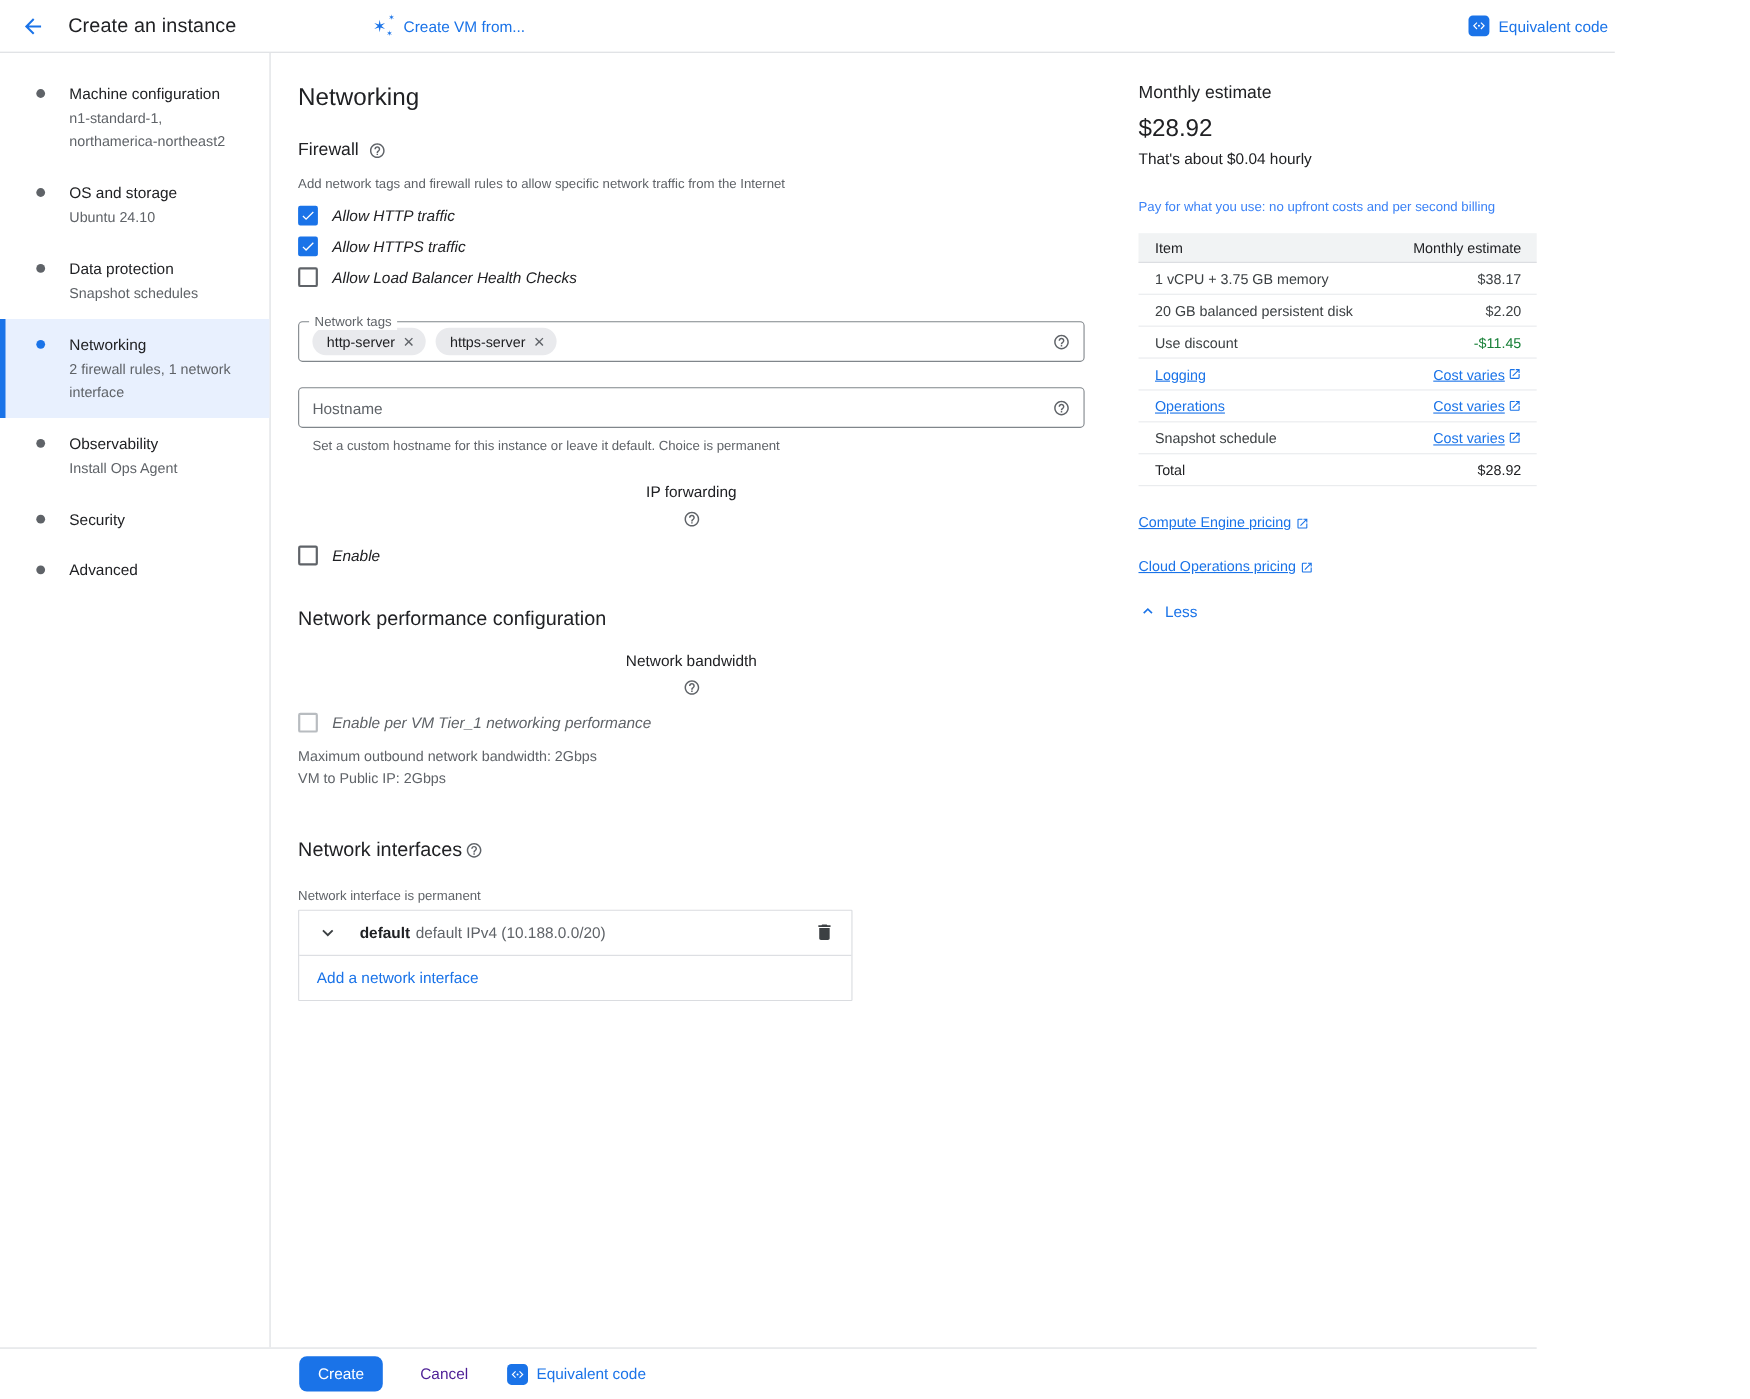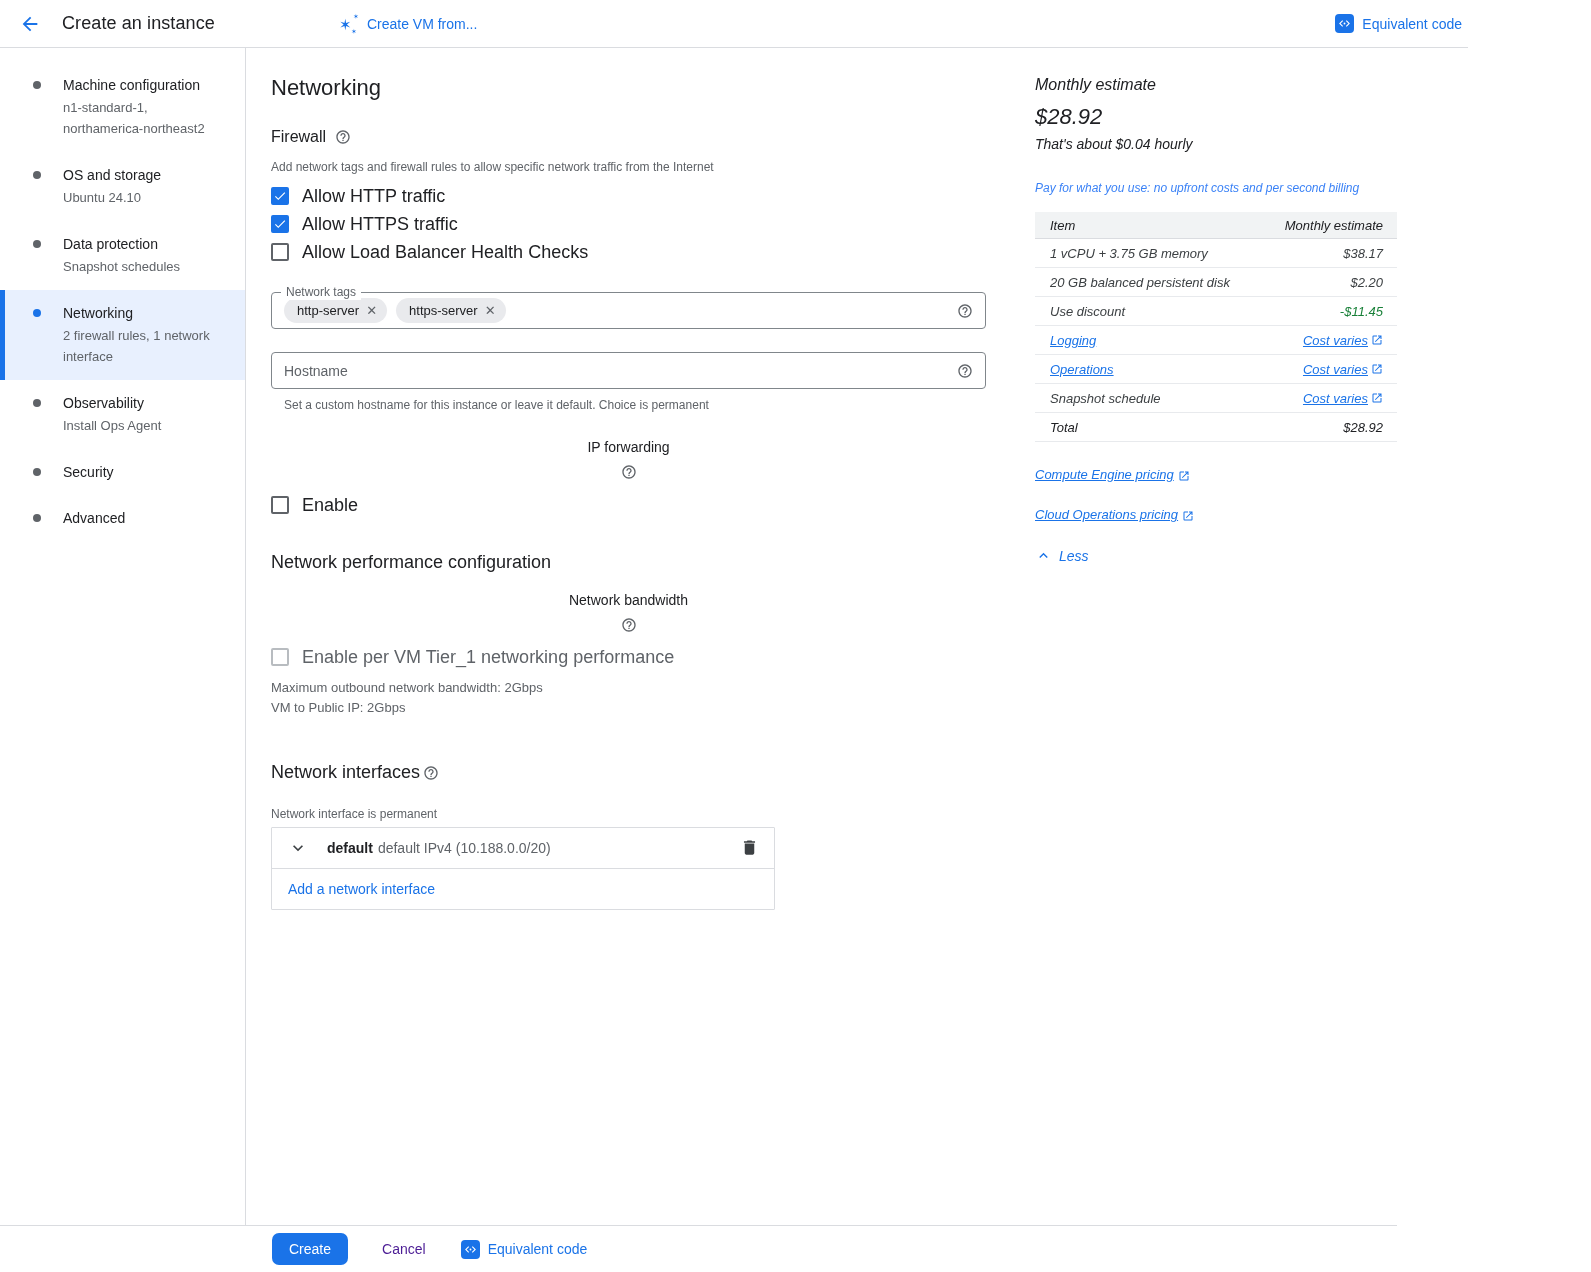--- a/index.html
+++ b/index.html
@@ -48,21 +48,21 @@
   .desc { font-size:12px; color:#5f6368; margin-top:13px; line-height:16px; }
 
   .cb-row { display:flex; align-items:center; gap:13px; margin-top:10px; height:18px; cursor:pointer; }
   .cb { width:18px; height:18px; border:2px solid #5f6368; border-radius:2px; background:#fff;
     display:flex; align-items:center; justify-content:center; flex:0 0 auto; }
   .cb svg { display:none; width:16px; height:16px; fill:#fff; }
   .cb.checked { background:#1a73e8; border-color:#1a73e8; }
   .cb.checked svg { display:block; }
   .cb-row.disabled .cb { border-color:#b8bcc0; }
   .cb-row.disabled .cb-label { color:#5f6368; }
-  .cb-label { font-size:18px; color:#202124; line-height:18px; }
+  .cb-label { font-size:14px; color:#202124; line-height:18px;font-style:italic; }
 
   .field { position:relative; border:1px solid #80868b; border-radius:4px; height:37px;
     display:flex; align-items:center; padding:0 12px; cursor:text; }
   .field .flabel { position:absolute; top:-8px; left:9px; background:#fff; padding:0 5px;
     font-size:12px; color:#5f6368; line-height:15px; }
   .field .help { margin-left:auto; }
   .tags-field { margin-top:31px; }
   .chip { display:inline-flex; align-items:center; gap:7px; height:25px; border-radius:13px;
     background:#e9eaed; padding:0 10px 0 13px; margin-right:9px; }
   .chip .ct { font-size:13px; color:#202124; }
@@ -87,21 +87,21 @@
   .iface-row .chev { width:20px; height:20px; flex:0 0 auto; }
   .iface-row .chev svg { width:20px; height:20px; fill:#3c4043; }
   .iface-name { font-size:14px; font-weight:700; color:#202124; margin-left:19px; }
   .iface-detail { font-size:14px; color:#5f6368; margin-left:5px; }
   .trash { margin-left:auto; width:20px; height:20px; cursor:pointer; }
   .trash svg { width:19px; height:19px; fill:#3c4043; }
   .iface-add { border-top:1px solid #dadce0; height:41px; display:flex; align-items:center; padding:0 16px; }
   .iface-add a { color:#1a73e8; font-size:14px; font-weight:500; cursor:pointer; }
 
   
-  .estimate { position:absolute; top:48px; left:1035px; width:362px;font-style:italic; }
+  .estimate { position:absolute; top:48px; left:1035px; width:362px; }
   .est-h { font-size:16px; font-weight:500; margin-top:28px; }
   .est-amount { font-size:22px; margin-top:10px; }
   .est-hourly { font-size:14px; margin-top:6px; }
   .est-note { font-size:12px; color:#3b82f6; margin-top:29px; }
   .est-table { margin-top:17px; font-size:13px; }
   .est-row { display:flex; align-items:center; justify-content:space-between; height:29px;
     padding:0 14px 0 15px; border-bottom:1px solid #e8eaed; }
   .est-row.est-head { background:#f1f3f4; border-bottom:1px solid #dadce0; height:27px; font-weight:500; }
   .est-row .ei { color:#3c4043; }
   .est-row.est-head .ei, .est-row.est-head .ev { color:#202124; }

